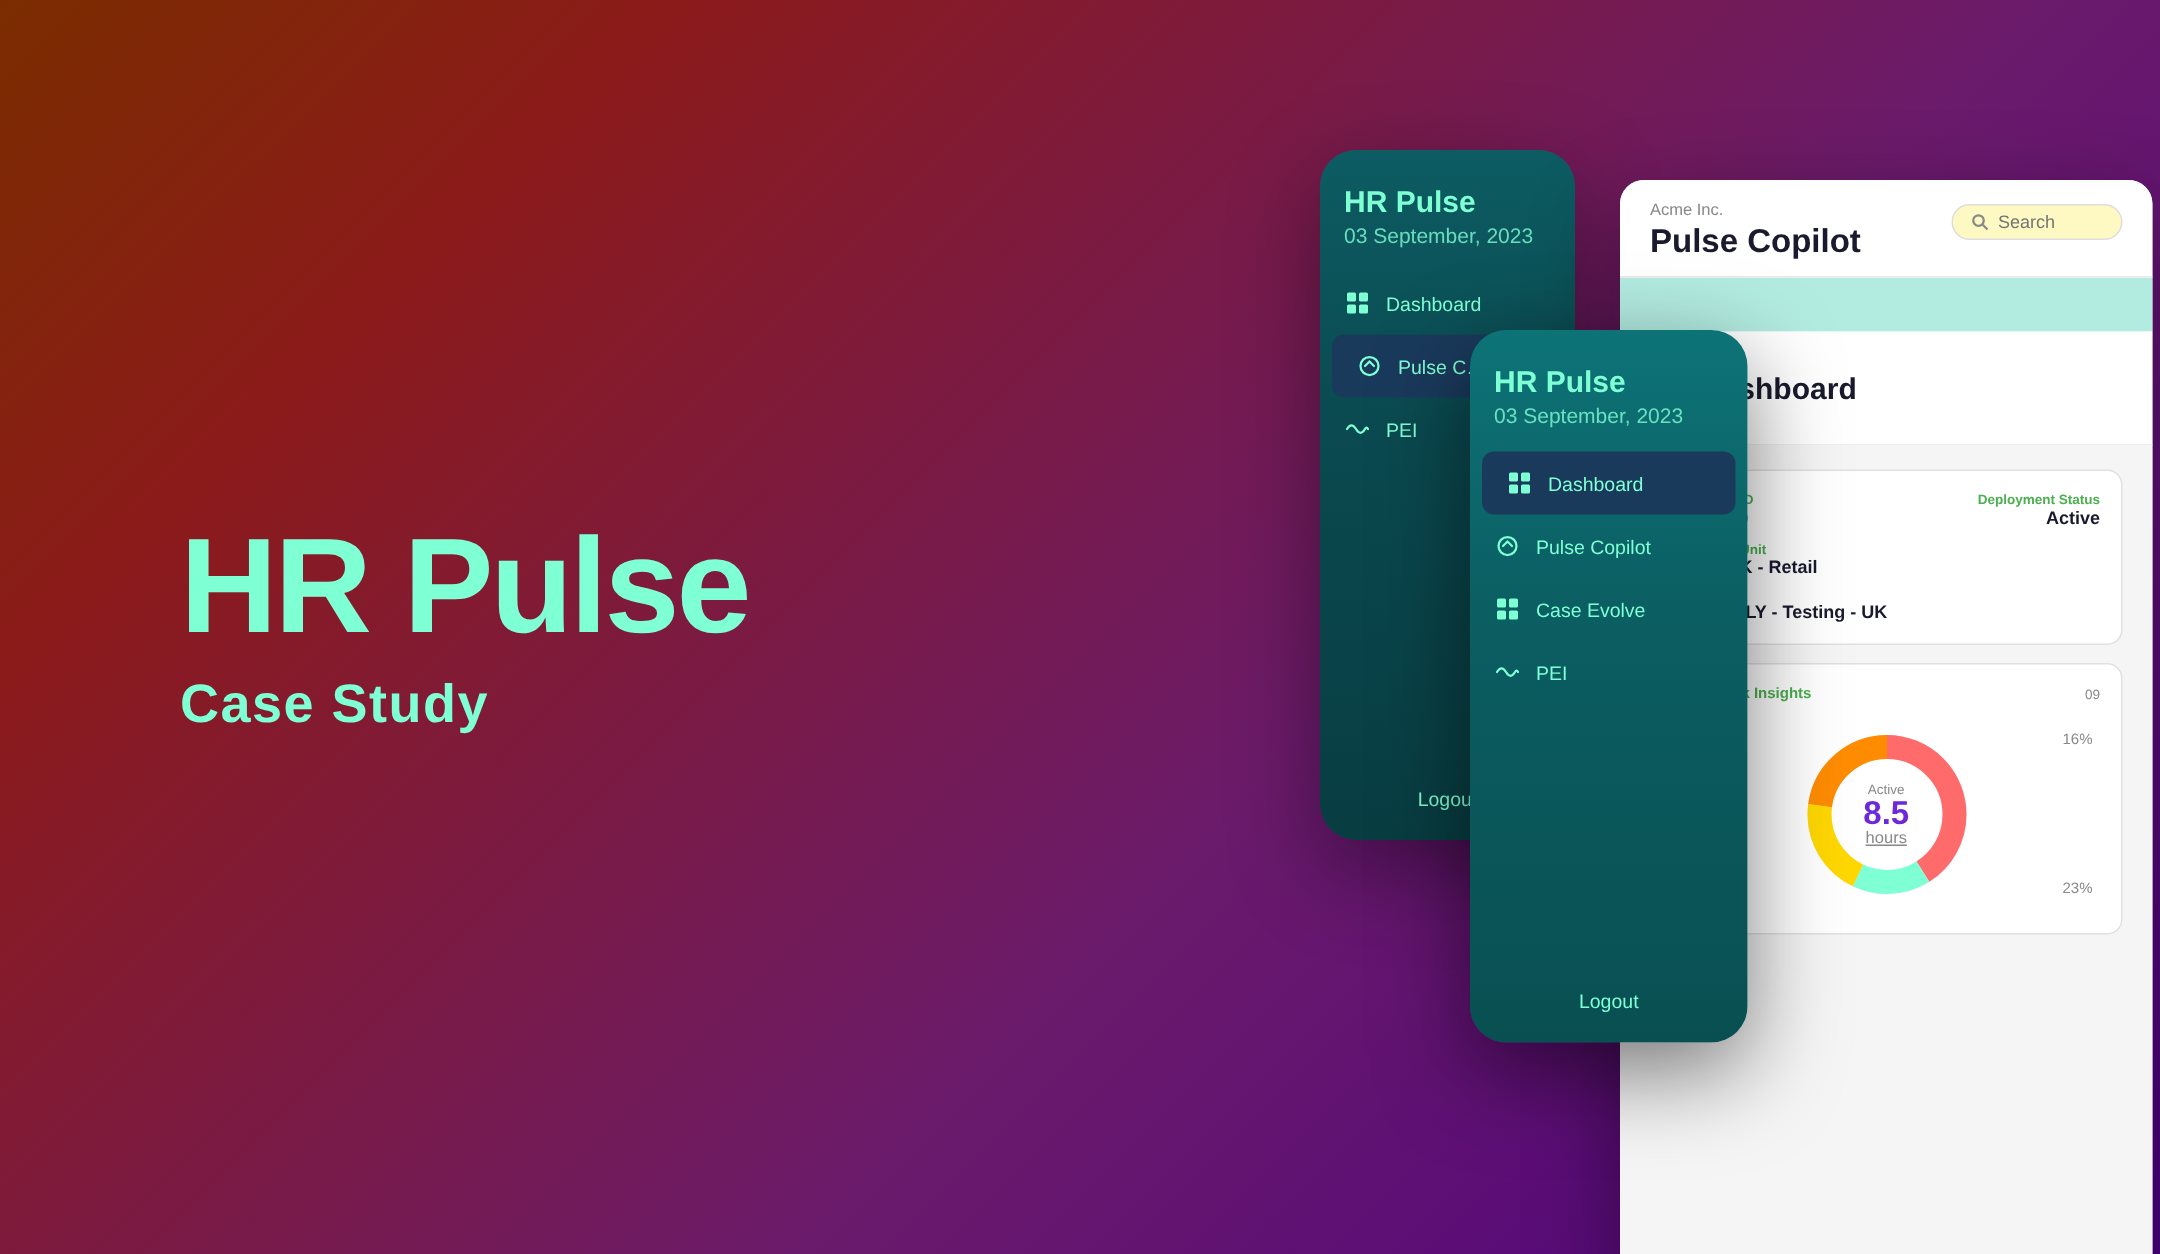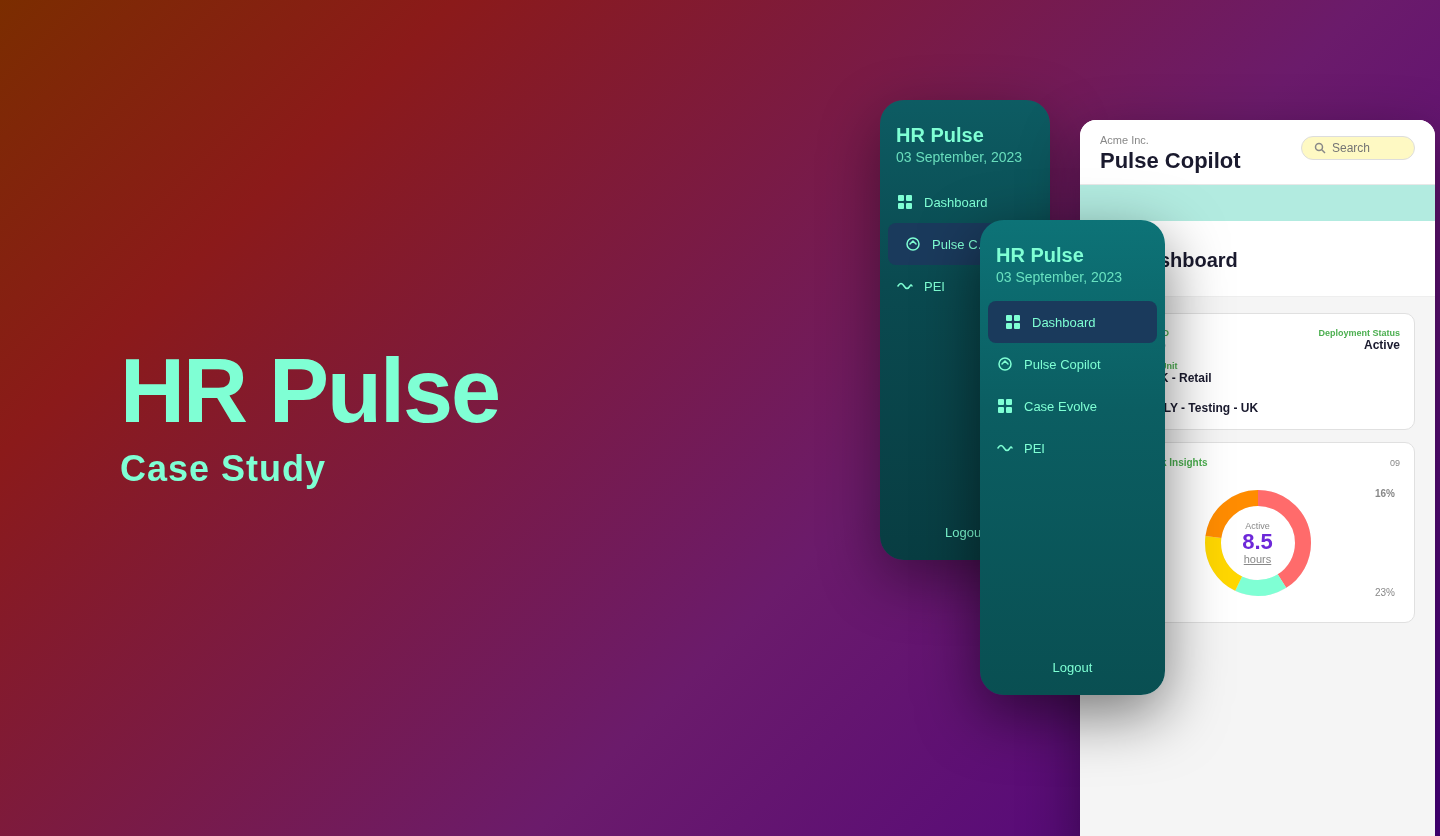--- a/index.html
+++ b/index.html
@@ -300,21 +300,21 @@
 
     .donut-percents {
       position: absolute;
       width: 100%;
       height: 100%;
       top: 0;
       left: 0;
     }
 
     .pct-41 { position: absolute; top: 10px; left: 10px; font-size: 10px; color: #888; }
-    .pct-16 { position: absolute; top: 10px; right: 5px; font-size: 10px; color: #888; font-weight: bold; }
+    .pct-16 { position: absolute; top: 10px; right: 5px; font-size: 10px; color: #888; }
     .pct-20 { position: absolute; bottom: 10px; left: 5px; font-size: 10px; color: #888; }
     .pct-23 { position: absolute; bottom: 10px; right: 5px; font-size: 10px; color: #888; }
 
     
     .teal-banner {
       background: #B2EBE0;
       height: 36px;
       display: flex;
       align-items: center;
       padding: 0 20px;

